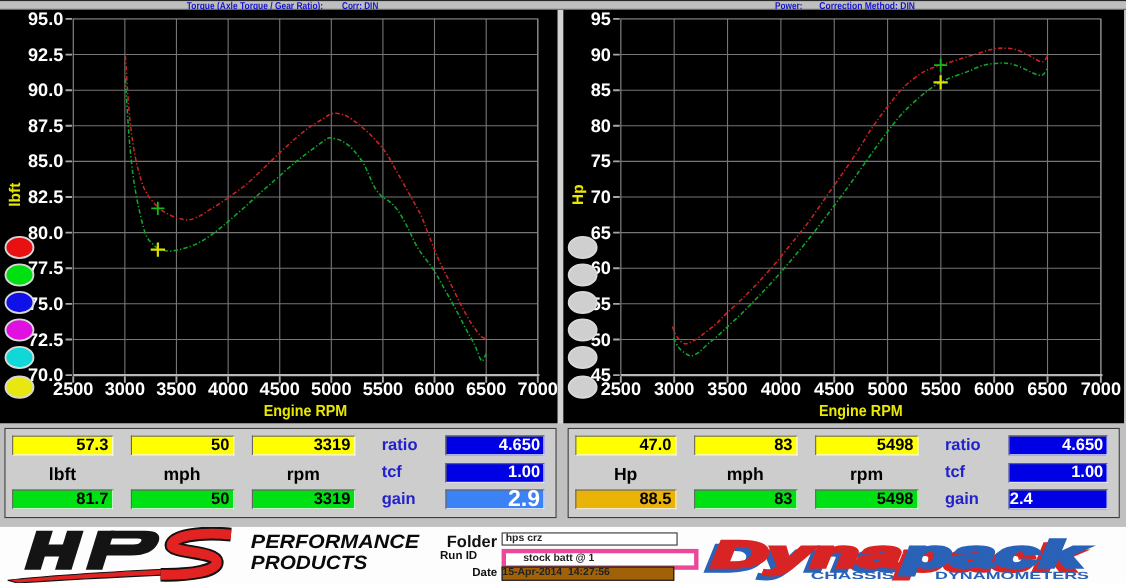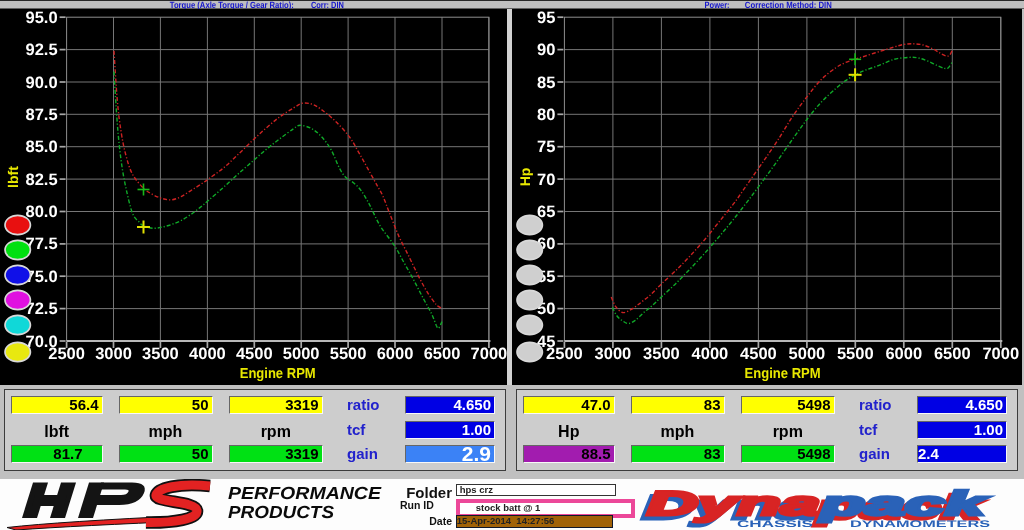--- a/index.html
+++ b/index.html
@@ -166,40 +166,40 @@
 <ellipse cx="529.7" cy="325" rx="12.7" ry="9.7" fill="#cfcfcf" stroke="#d8d8d8" stroke-width="1.7"></ellipse>
 <ellipse cx="529.7" cy="352" rx="12.7" ry="9.7" fill="#cfcfcf" stroke="#d8d8d8" stroke-width="1.7"></ellipse>
 <path d="M611.2 297.0 C612.0 298.6 613.9 304.1 615.8 306.7 C617.7 309.3 620.2 312.0 622.6 312.5 C625.0 313.0 627.9 311.1 630.3 309.9 C632.8 308.7 634.9 307.0 637.1 305.4 C639.4 303.8 641.4 302.1 643.8 300.2 C646.3 298.3 648.8 296.4 651.7 293.7 C654.6 291.0 657.3 287.9 661.4 284.0 C665.4 280.1 671.1 275.2 675.9 270.4 C680.8 265.7 685.6 260.7 690.5 255.5 C695.3 250.3 700.2 245.0 705.0 239.3 C709.9 233.6 714.7 227.2 719.6 221.2 C724.4 215.1 729.3 209.5 734.1 203.1 C739.0 196.6 743.8 189.2 748.7 182.3 C753.5 175.4 758.4 168.6 763.2 161.6 C768.1 154.6 772.9 147.7 777.8 140.2 C782.6 132.8 787.5 124.2 792.3 116.9 C797.2 109.7 802.0 103.1 806.9 96.9 C811.7 90.6 816.5 84.2 821.4 79.4 C826.2 74.5 831.9 70.5 835.9 67.7 C840.0 64.9 842.4 63.9 845.6 62.5 C848.8 61.1 851.9 60.4 855.1 59.3 C858.4 58.2 861.0 57.4 865.0 56.1 C869.1 54.8 874.7 53.0 879.6 51.5 C884.4 50.0 890.1 48.2 894.1 47.0 C898.2 45.8 900.6 44.9 903.8 44.4 C907.1 43.9 910.3 43.6 913.5 43.8 C916.8 43.9 920.0 44.2 923.2 45.0 C926.5 45.9 930.0 47.5 932.9 48.9 C935.8 50.3 938.4 52.3 940.7 53.5 C942.9 54.7 945.0 55.8 946.5 56.1 C948.0 56.3 948.9 55.7 949.9 54.8 C950.9 53.8 951.9 51.0 952.3 50.2" fill="none" stroke="#cc2222" stroke-width="1.4" stroke-dasharray="4 2 1.2 2"></path>
 <path d="M612.4 307.3 C613.1 308.7 615.1 313.5 616.8 315.7 C618.5 318.0 620.6 319.6 622.6 320.9 C624.5 322.2 626.3 323.6 628.4 323.5 C630.5 323.4 632.6 322.1 635.2 320.3 C637.8 318.4 641.1 314.9 643.8 312.5 C646.6 310.1 648.8 308.6 651.7 306.0 C654.6 303.4 657.3 300.7 661.4 297.0 C665.4 293.2 671.1 288.1 675.9 283.4 C680.8 278.6 685.6 273.5 690.5 268.5 C695.3 263.4 700.2 258.3 705.0 252.9 C709.9 247.5 714.7 241.8 719.6 236.1 C724.4 230.4 729.3 224.6 734.1 218.6 C739.0 212.6 743.8 206.2 748.7 199.8 C753.5 193.5 758.4 187.0 763.2 180.4 C768.1 173.8 772.9 167.1 777.8 160.3 C782.6 153.5 787.5 146.4 792.3 139.6 C797.2 132.8 802.0 125.8 806.9 119.5 C811.7 113.3 816.5 107.2 821.4 102.0 C826.2 96.9 831.9 92.0 835.9 88.4 C840.0 84.9 842.4 82.9 845.6 80.7 C848.8 78.4 851.9 76.6 855.1 74.8 C858.4 73.1 861.0 71.9 865.0 70.3 C869.1 68.7 874.7 67.0 879.6 65.1 C884.4 63.3 889.3 60.6 894.1 59.3 C899.0 58.0 904.6 57.6 908.7 57.4 C912.7 57.1 915.1 57.4 918.4 58.0 C921.6 58.6 924.8 59.9 928.1 61.2 C931.3 62.5 935.0 64.6 937.8 65.8 C940.5 67.0 942.8 68.0 944.6 68.4 C946.3 68.7 947.1 68.8 948.4 67.7 C949.7 66.6 951.7 62.9 952.3 61.9" fill="none" stroke="#0fa828" stroke-width="1.4" stroke-dasharray="4 2 1.2 2"></path>
 <line x1="849.1" y1="59.3" x2="861.1" y2="59.3" stroke="#18b818" stroke-width="1.6"></line>
 <line x1="855.1" y1="53.3" x2="855.1" y2="65.3" stroke="#18b818" stroke-width="1.6"></line>
 <line x1="848.6" y1="74.8" x2="861.6" y2="74.8" stroke="#e0e000" stroke-width="2.0"></line>
 <line x1="855.1" y1="68.3" x2="855.1" y2="81.3" stroke="#e0e000" stroke-width="2.0"></line>
 </svg>
 <div style="position:absolute;left:4px;top:389px;width:502px;height:82px;background:#cdcdcd;border:1px solid #3c3c3c;box-sizing:border-box"></div>
-<div style="position:absolute;left:11px;top:396px;width:91.5px;height:18px;background:#ffff00;border-top:1px solid #666;border-left:1px solid #666;border-bottom:1px solid #f8f8f8;border-right:1px solid #f8f8f8;box-sizing:border-box;line-height:16px;text-align:right;padding-right:3px;font-size:15px;font-weight:bold;color:#000">56.4</div>
+<div style="position:absolute;left:11px;top:396px;width:91.5px;height:18px;background:#ffff00;border-top:1px solid #666;border-left:1px solid #666;border-bottom:1px solid #f8f8f8;border-right:1px solid #f8f8f8;box-sizing:border-box;line-height:16px;text-align:right;padding-right:3px;font-size:15px;font-weight:bold;color:#000">57.3</div>
 <div style="position:absolute;left:118.5px;top:396px;width:94px;height:18px;background:#ffff00;border-top:1px solid #666;border-left:1px solid #666;border-bottom:1px solid #f8f8f8;border-right:1px solid #f8f8f8;box-sizing:border-box;line-height:16px;text-align:right;padding-right:3px;font-size:15px;font-weight:bold;color:#000">50</div>
 <div style="position:absolute;left:229px;top:396px;width:93.5px;height:18px;background:#ffff00;border-top:1px solid #666;border-left:1px solid #666;border-bottom:1px solid #f8f8f8;border-right:1px solid #f8f8f8;box-sizing:border-box;line-height:16px;text-align:right;padding-right:3px;font-size:15px;font-weight:bold;color:#000">3319</div>
-<div style="position:absolute;left:11px;top:444.5px;width:91.5px;height:18px;background:#00e114;border-top:1px solid #666;border-left:1px solid #666;border-bottom:1px solid #f8f8f8;border-right:1px solid #f8f8f8;box-sizing:border-box;line-height:16px;text-align:right;padding-right:19px;font-size:15px;font-weight:bold;color:#000">81.7</div>
+<div style="position:absolute;left:11px;top:444.5px;width:91.5px;height:18px;background:#00e114;border-top:1px solid #666;border-left:1px solid #666;border-bottom:1px solid #f8f8f8;border-right:1px solid #f8f8f8;box-sizing:border-box;line-height:16px;text-align:right;padding-right:3px;font-size:15px;font-weight:bold;color:#000">81.7</div>
 <div style="position:absolute;left:118.5px;top:444.5px;width:94px;height:18px;background:#00e114;border-top:1px solid #666;border-left:1px solid #666;border-bottom:1px solid #f8f8f8;border-right:1px solid #f8f8f8;box-sizing:border-box;line-height:16px;text-align:right;padding-right:3px;font-size:15px;font-weight:bold;color:#000">50</div>
 <div style="position:absolute;left:229px;top:444.5px;width:93.5px;height:18px;background:#00e114;border-top:1px solid #666;border-left:1px solid #666;border-bottom:1px solid #f8f8f8;border-right:1px solid #f8f8f8;box-sizing:border-box;line-height:16px;text-align:right;padding-right:3px;font-size:15px;font-weight:bold;color:#000">3319</div>
 <div style="position:absolute;left:11px;top:422px;width:91.5px;height:19px;line-height:19px;text-align:center;font-size:16px;font-weight:bold;color:#000">lbft</div>
 <div style="position:absolute;left:118.5px;top:422px;width:94px;height:19px;line-height:19px;text-align:center;font-size:16px;font-weight:bold;color:#000">mph</div>
 <div style="position:absolute;left:229px;top:422px;width:93.5px;height:19px;line-height:19px;text-align:center;font-size:16px;font-weight:bold;color:#000">rpm</div>
 <div style="position:absolute;left:347px;top:396px;width:55px;height:18px;line-height:18px;font-size:15px;font-weight:bold;color:#2222cc">ratio</div>
 <div style="position:absolute;left:405px;top:396px;width:90px;height:18px;background:#0000e4;border-top:1px solid #666;border-left:1px solid #666;border-bottom:1px solid #f8f8f8;border-right:1px solid #f8f8f8;box-sizing:border-box;line-height:16px;text-align:right;padding-right:3px;font-size:15px;font-weight:bold;color:#fff">4.650</div>
 <div style="position:absolute;left:347px;top:420.5px;width:55px;height:18px;line-height:18px;font-size:15px;font-weight:bold;color:#2222cc">tcf</div>
 <div style="position:absolute;left:405px;top:420.5px;width:90px;height:18px;background:#0000e4;border-top:1px solid #666;border-left:1px solid #666;border-bottom:1px solid #f8f8f8;border-right:1px solid #f8f8f8;box-sizing:border-box;line-height:16px;text-align:right;padding-right:3px;font-size:15px;font-weight:bold;color:#fff">1.00</div>
 <div style="position:absolute;left:347px;top:444.5px;width:55px;height:18px;line-height:18px;font-size:15px;font-weight:bold;color:#2222cc">gain</div>
 <div style="position:absolute;left:405px;top:444.5px;width:90px;height:18px;background:#3b82f6;border-top:1px solid #666;border-left:1px solid #666;border-bottom:1px solid #f8f8f8;border-right:1px solid #f8f8f8;box-sizing:border-box;line-height:16px;text-align:right;padding-right:3px;font-size:21px;font-weight:bold;color:#fff">2.9</div>
 <div style="position:absolute;left:516px;top:389px;width:502px;height:82px;background:#cdcdcd;border:1px solid #3c3c3c;box-sizing:border-box"></div>
 <div style="position:absolute;left:523px;top:396px;width:91.5px;height:18px;background:#ffff00;border-top:1px solid #666;border-left:1px solid #666;border-bottom:1px solid #f8f8f8;border-right:1px solid #f8f8f8;box-sizing:border-box;line-height:16px;text-align:right;padding-right:3px;font-size:15px;font-weight:bold;color:#000">47.0</div>
 <div style="position:absolute;left:630.5px;top:396px;width:94px;height:18px;background:#ffff00;border-top:1px solid #666;border-left:1px solid #666;border-bottom:1px solid #f8f8f8;border-right:1px solid #f8f8f8;box-sizing:border-box;line-height:16px;text-align:right;padding-right:3px;font-size:15px;font-weight:bold;color:#000">83</div>
 <div style="position:absolute;left:741px;top:396px;width:93.5px;height:18px;background:#ffff00;border-top:1px solid #666;border-left:1px solid #666;border-bottom:1px solid #f8f8f8;border-right:1px solid #f8f8f8;box-sizing:border-box;line-height:16px;text-align:right;padding-right:3px;font-size:15px;font-weight:bold;color:#000">5498</div>
-<div style="position:absolute;left:523px;top:444.5px;width:91.5px;height:18px;background:#a21caf;border-top:1px solid #666;border-left:1px solid #666;border-bottom:1px solid #f8f8f8;border-right:1px solid #f8f8f8;box-sizing:border-box;line-height:16px;text-align:right;padding-right:3px;font-size:15px;font-weight:bold;color:#000">88.5</div>
+<div style="position:absolute;left:523px;top:444.5px;width:91.5px;height:18px;background:#eab308;border-top:1px solid #666;border-left:1px solid #666;border-bottom:1px solid #f8f8f8;border-right:1px solid #f8f8f8;box-sizing:border-box;line-height:16px;text-align:right;padding-right:3px;font-size:15px;font-weight:bold;color:#000">88.5</div>
 <div style="position:absolute;left:630.5px;top:444.5px;width:94px;height:18px;background:#00e114;border-top:1px solid #666;border-left:1px solid #666;border-bottom:1px solid #f8f8f8;border-right:1px solid #f8f8f8;box-sizing:border-box;line-height:16px;text-align:right;padding-right:3px;font-size:15px;font-weight:bold;color:#000">83</div>
 <div style="position:absolute;left:741px;top:444.5px;width:93.5px;height:18px;background:#00e114;border-top:1px solid #666;border-left:1px solid #666;border-bottom:1px solid #f8f8f8;border-right:1px solid #f8f8f8;box-sizing:border-box;line-height:16px;text-align:right;padding-right:3px;font-size:15px;font-weight:bold;color:#000">5498</div>
 <div style="position:absolute;left:523px;top:422px;width:91.5px;height:19px;line-height:19px;text-align:center;font-size:16px;font-weight:bold;color:#000">Hp</div>
 <div style="position:absolute;left:630.5px;top:422px;width:94px;height:19px;line-height:19px;text-align:center;font-size:16px;font-weight:bold;color:#000">mph</div>
 <div style="position:absolute;left:741px;top:422px;width:93.5px;height:19px;line-height:19px;text-align:center;font-size:16px;font-weight:bold;color:#000">rpm</div>
 <div style="position:absolute;left:859px;top:396px;width:55px;height:18px;line-height:18px;font-size:15px;font-weight:bold;color:#2222cc">ratio</div>
 <div style="position:absolute;left:917px;top:396px;width:90px;height:18px;background:#0000e4;border-top:1px solid #666;border-left:1px solid #666;border-bottom:1px solid #f8f8f8;border-right:1px solid #f8f8f8;box-sizing:border-box;line-height:16px;text-align:right;padding-right:3px;font-size:15px;font-weight:bold;color:#fff">4.650</div>
 <div style="position:absolute;left:859px;top:420.5px;width:55px;height:18px;line-height:18px;font-size:15px;font-weight:bold;color:#2222cc">tcf</div>
 <div style="position:absolute;left:917px;top:420.5px;width:90px;height:18px;background:#0000e4;border-top:1px solid #666;border-left:1px solid #666;border-bottom:1px solid #f8f8f8;border-right:1px solid #f8f8f8;box-sizing:border-box;line-height:16px;text-align:right;padding-right:3px;font-size:15px;font-weight:bold;color:#fff">1.00</div>
 <div style="position:absolute;left:859px;top:444.5px;width:55px;height:18px;line-height:18px;font-size:15px;font-weight:bold;color:#2222cc">gain</div>

